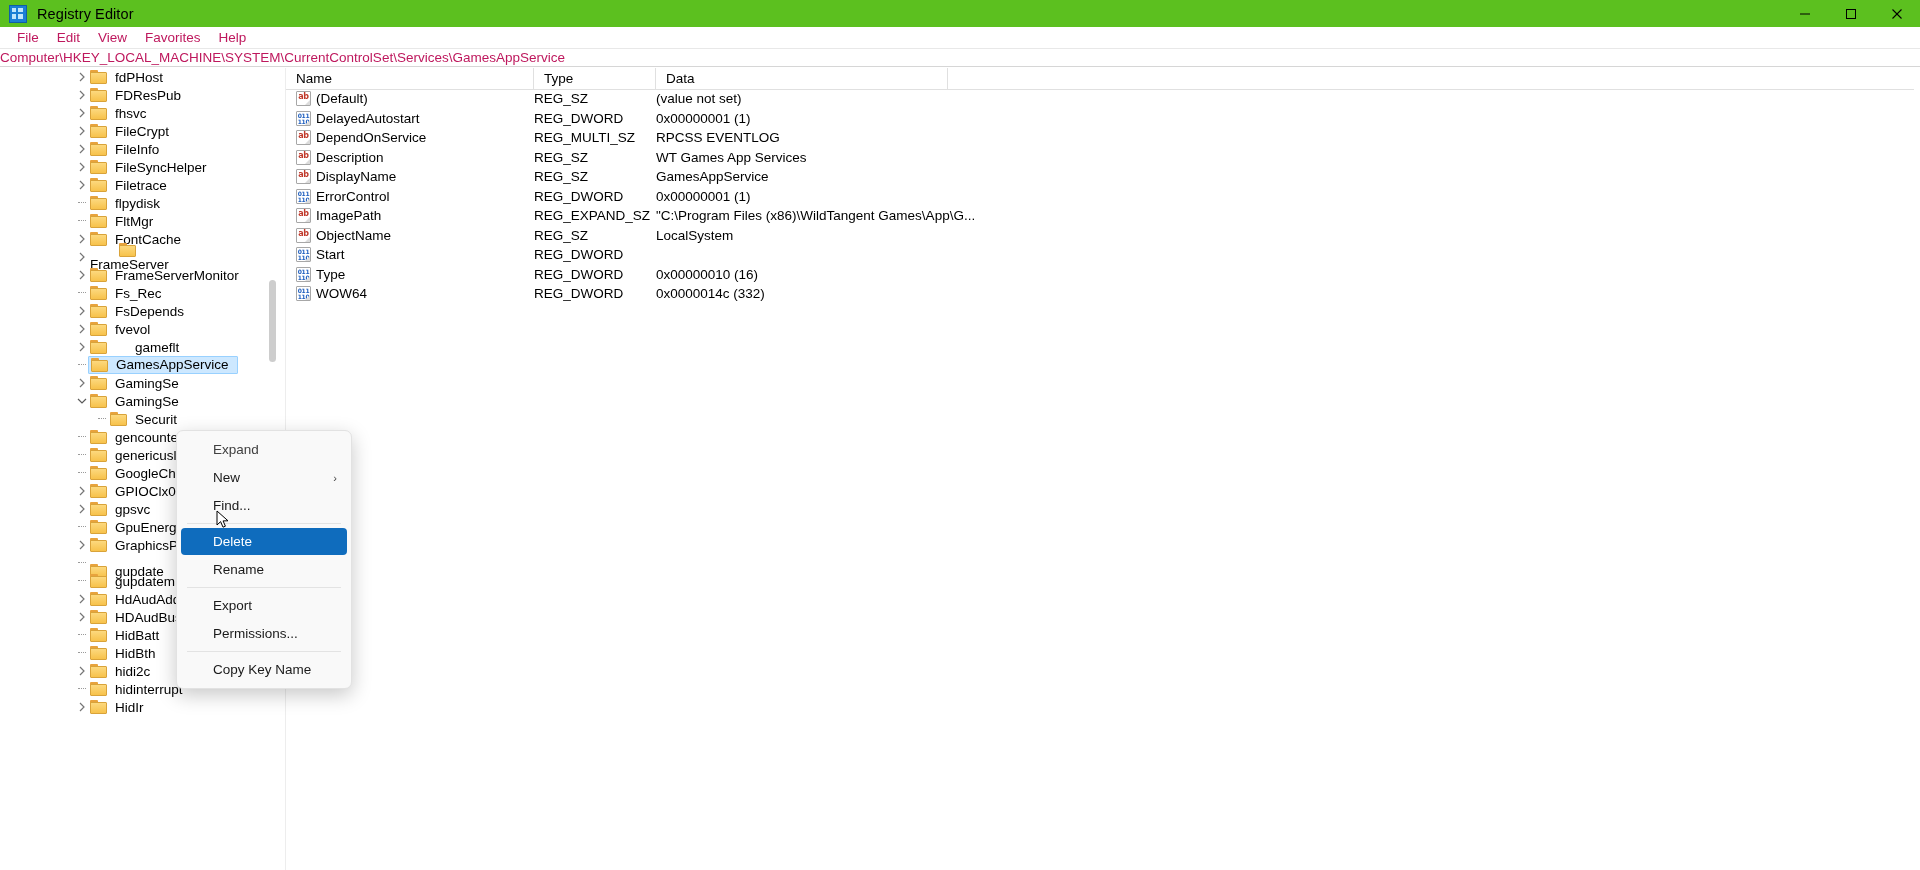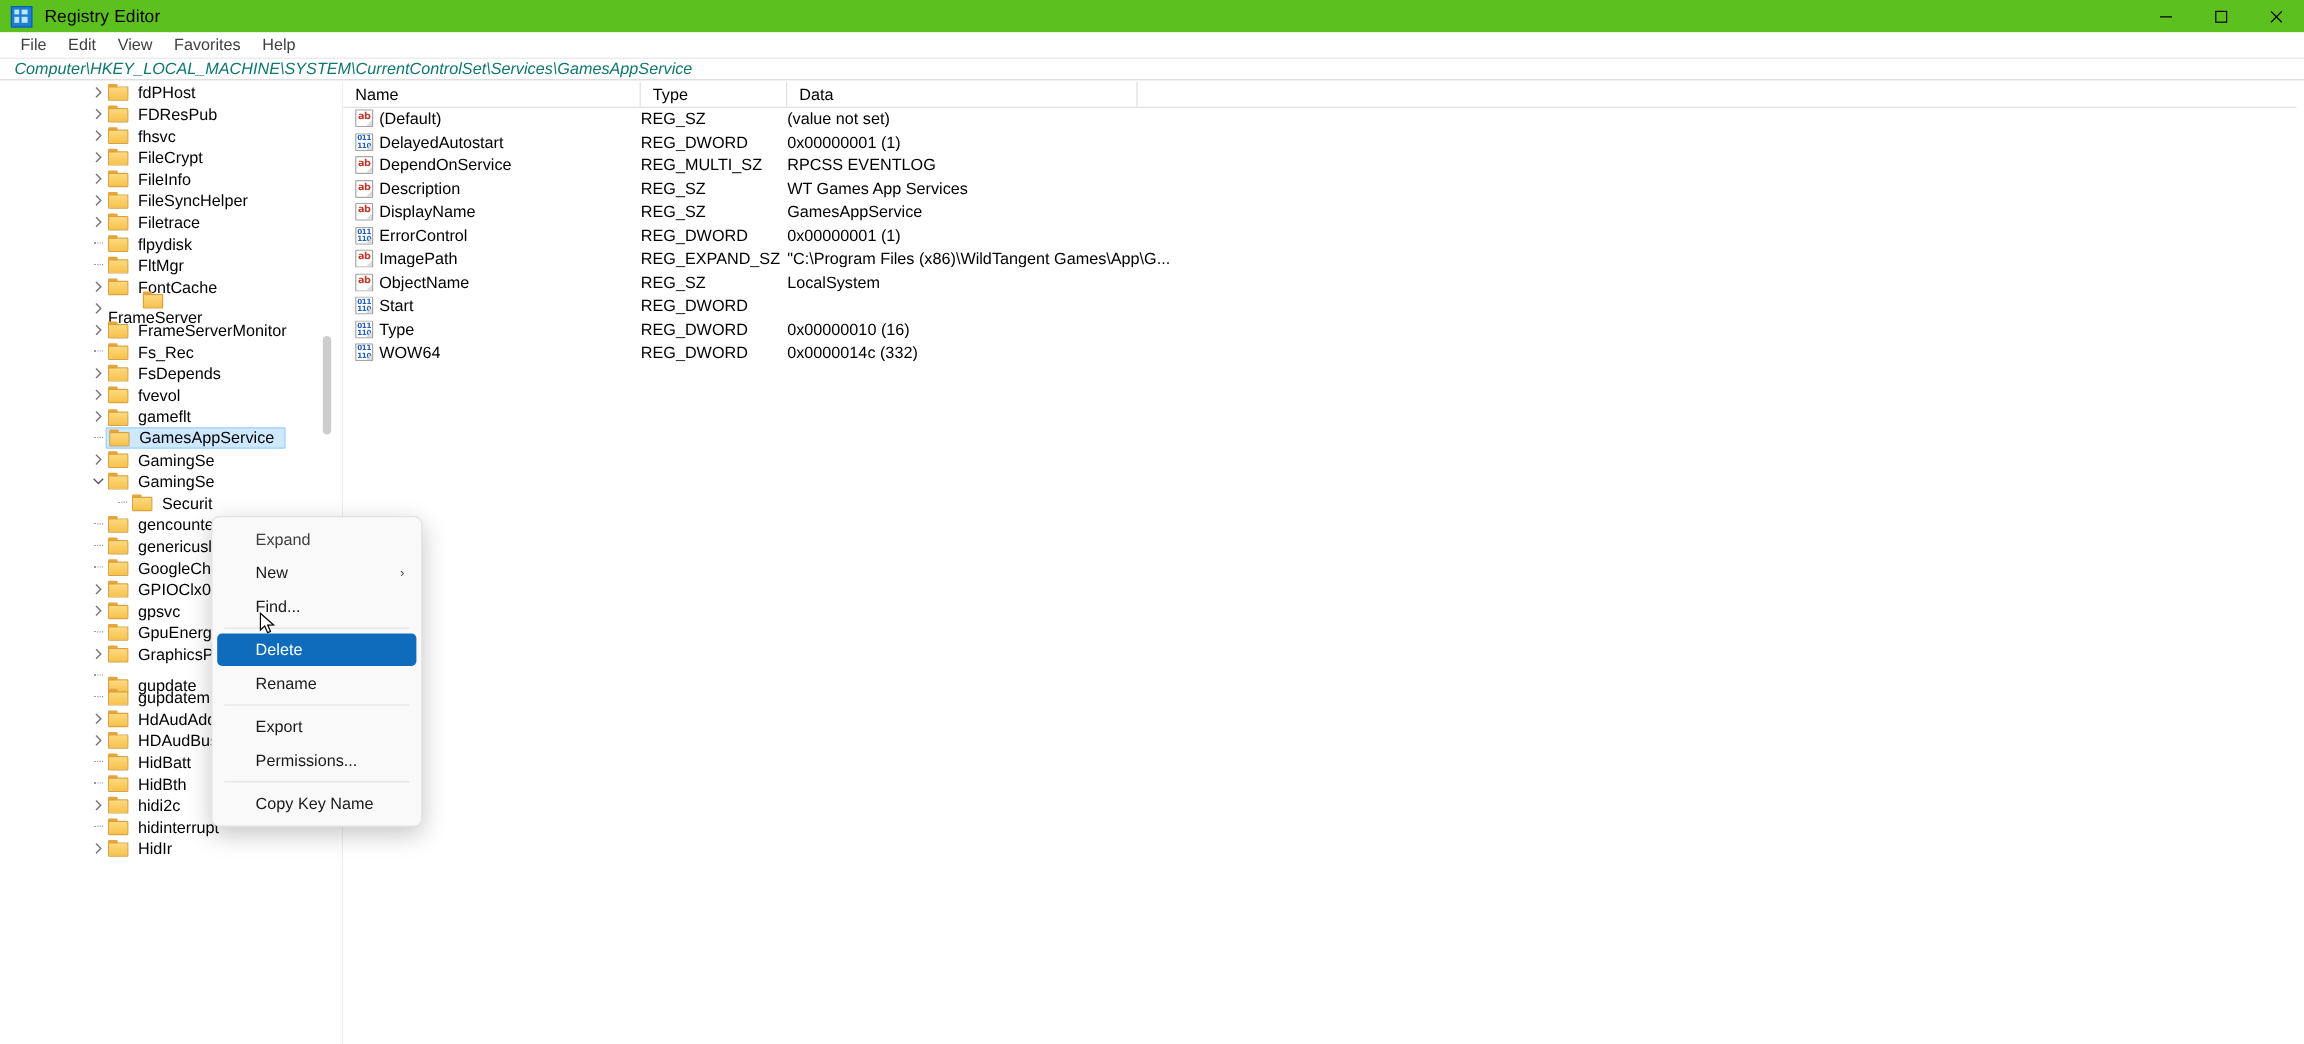--- a/index.html
+++ b/index.html
@@ -55,40 +55,39 @@
 
   
   .menubar {
     position: absolute; top: 27px; left: 0;
     width: 1920px; height: 21px;
     background: #ffffff;
     display: flex; align-items: center;
     padding-left: 8px; box-sizing: border-box;
   }
   .menu-item {
-    font-size: 13.5px; color: #404040;
+    font-size: 13.5px; color: #be185d;
     padding: 2px 9px;
     cursor: default;
   }
 
   
   .addressbar {
     position: absolute; top: 48px; left: 0;
     width: 1920px; height: 19px;
     background: #ffffff;
     border-top: 1px solid #e8e8e8;
     border-bottom: 1px solid #d6d6d6;
     display: flex; align-items: center;
     box-sizing: border-box;
   }
   .address-text {
-    font-size: 13.5px; color: #0f766e;
-    padding-left: 12px;
+    font-size: 13.5px; color: #be185d;
+    padding-left: 0;
     white-space: nowrap;
-    font-style: italic;
   }
 
   
   .main {
     position: absolute; top: 68px; left: 0;
     width: 1920px; height: 802px;
     background: #ffffff;
   }
 
   
@@ -562,21 +561,21 @@
               <div class="tree-label">fvevol</div>
             </div>
           </div>
           <div class="tree-row">
             <div class="indent" style="width: 74px;"></div>
             <div class="chev">
               <svg width="8" height="10" viewBox="0 0 8 10">
                 <path d="M2,1 L6,5 L2,9" fill="none" stroke="#767676" stroke-width="1.2"></path>
               </svg>
             </div>
-            <div style="display: flex; align-items: flex-end;">
+            <div style="display: flex; align-items: flex-start; gap: 20px;">
               <div class="folder">
                 <div class="tab"></div>
                 <div class="body"></div>
               </div>
               <div class="tree-label">gameflt</div>
             </div>
           </div>
           <div class="tree-row selected">
             <div class="indent" style="width: 74px;"></div>
             <div class="dotline">

